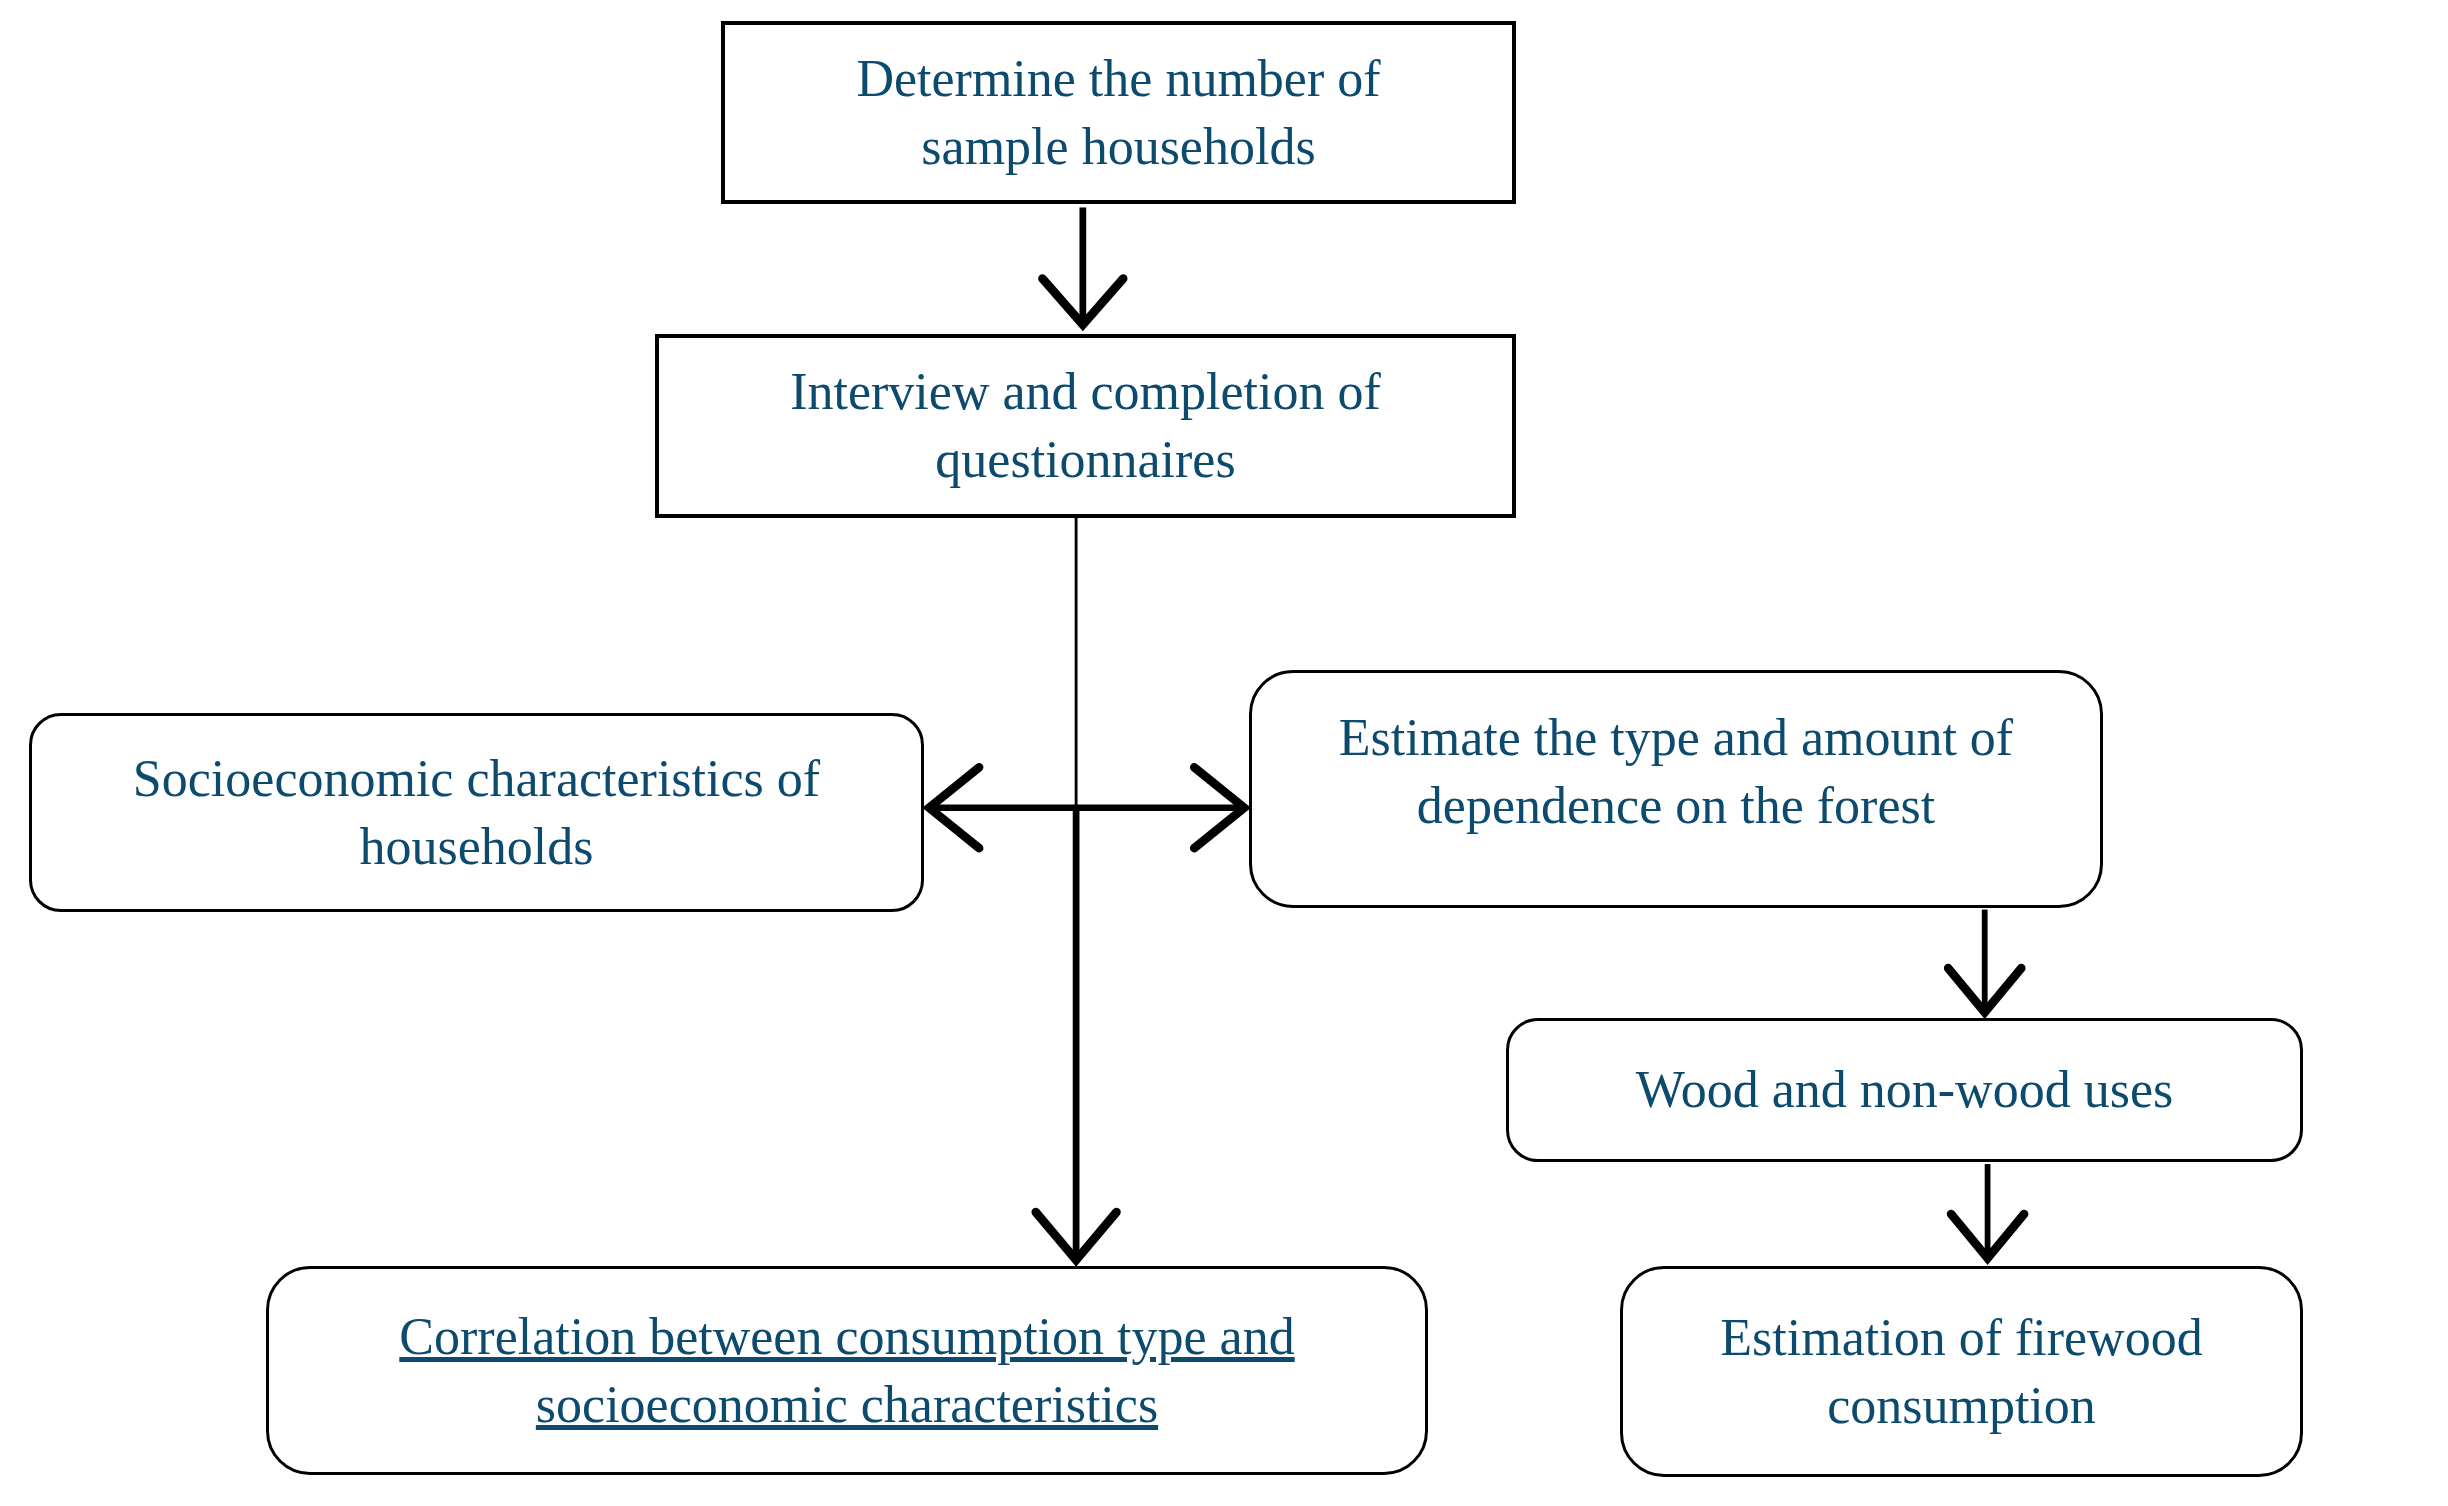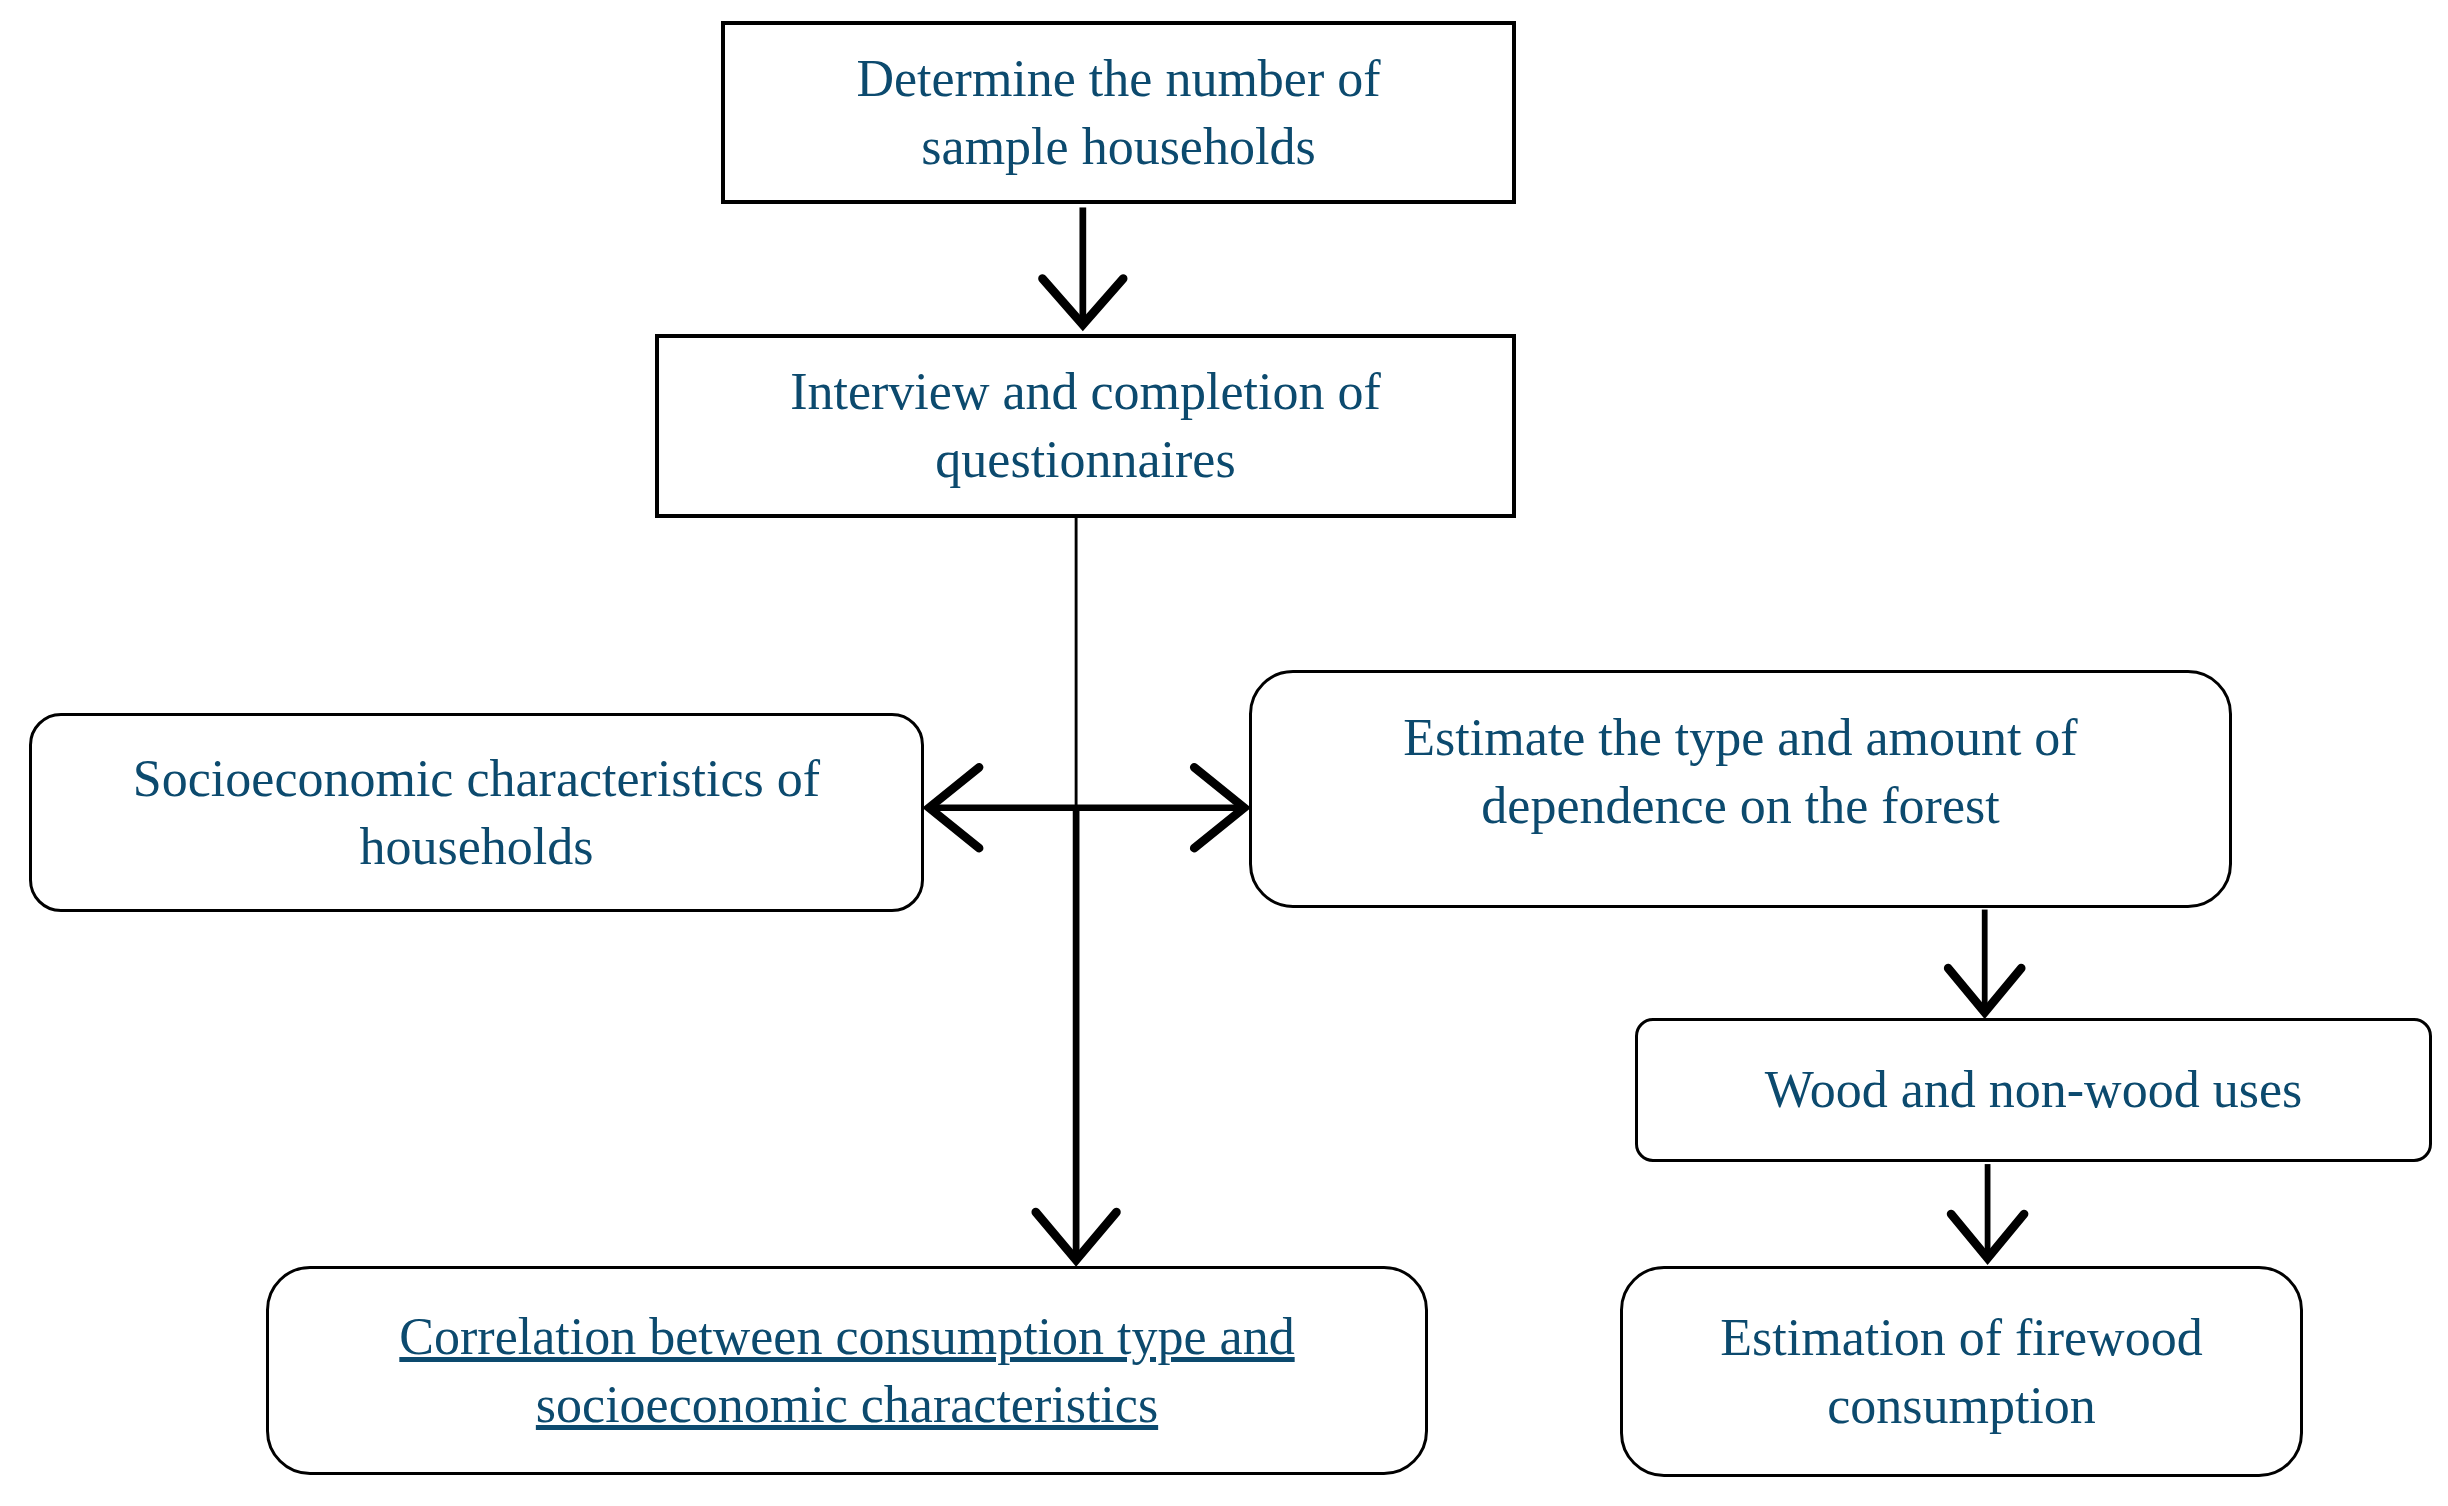--- a/index.html
+++ b/index.html
@@ -39,25 +39,25 @@
   
   #node-determine     { left: 721px;  top: 21px;   width: 795px;  height: 183px; }
   #node-determine .label { max-width: 624px; }
 
   #node-interview     { left: 655px;  top: 334px;  width: 861px;  height: 184px; }
   #node-interview .label { max-width: 682px; }
 
   #node-socioeconomic { left: 29px;   top: 713px;  width: 895px;  height: 199px; border-radius: 32px; }
   #node-socioeconomic .label { max-width: 788px; }
 
-  #node-estimate      { left: 1249px; top: 670px;  width: 983px; height: 238px; }
+  #node-estimate      { left: 1249px; top: 670px;  width: 854px; height: 238px; }
   #node-estimate      { padding-bottom: 35px; }
   #node-estimate .label { max-width: 807px; }
 
-  #node-wood          { left: 1635px; top: 1018px; width: 797px;  height: 144px; border-radius: 18px; }
+  #node-wood          { left: 1506px; top: 1018px; width: 797px;  height: 144px; border-radius: 32px; }
   #node-wood .label { max-width: 730px; }
 
   #node-correlation   { left: 266px;  top: 1266px; width: 1162px; height: 209px; }
   #node-correlation .label { max-width: 1047px; text-decoration: underline; }
 
   #node-firewood      { left: 1620px; top: 1266px; width: 683px;  height: 211px; }
   #node-firewood .label { max-width: 615px; }
 
   svg.connectors {
     position: absolute;

